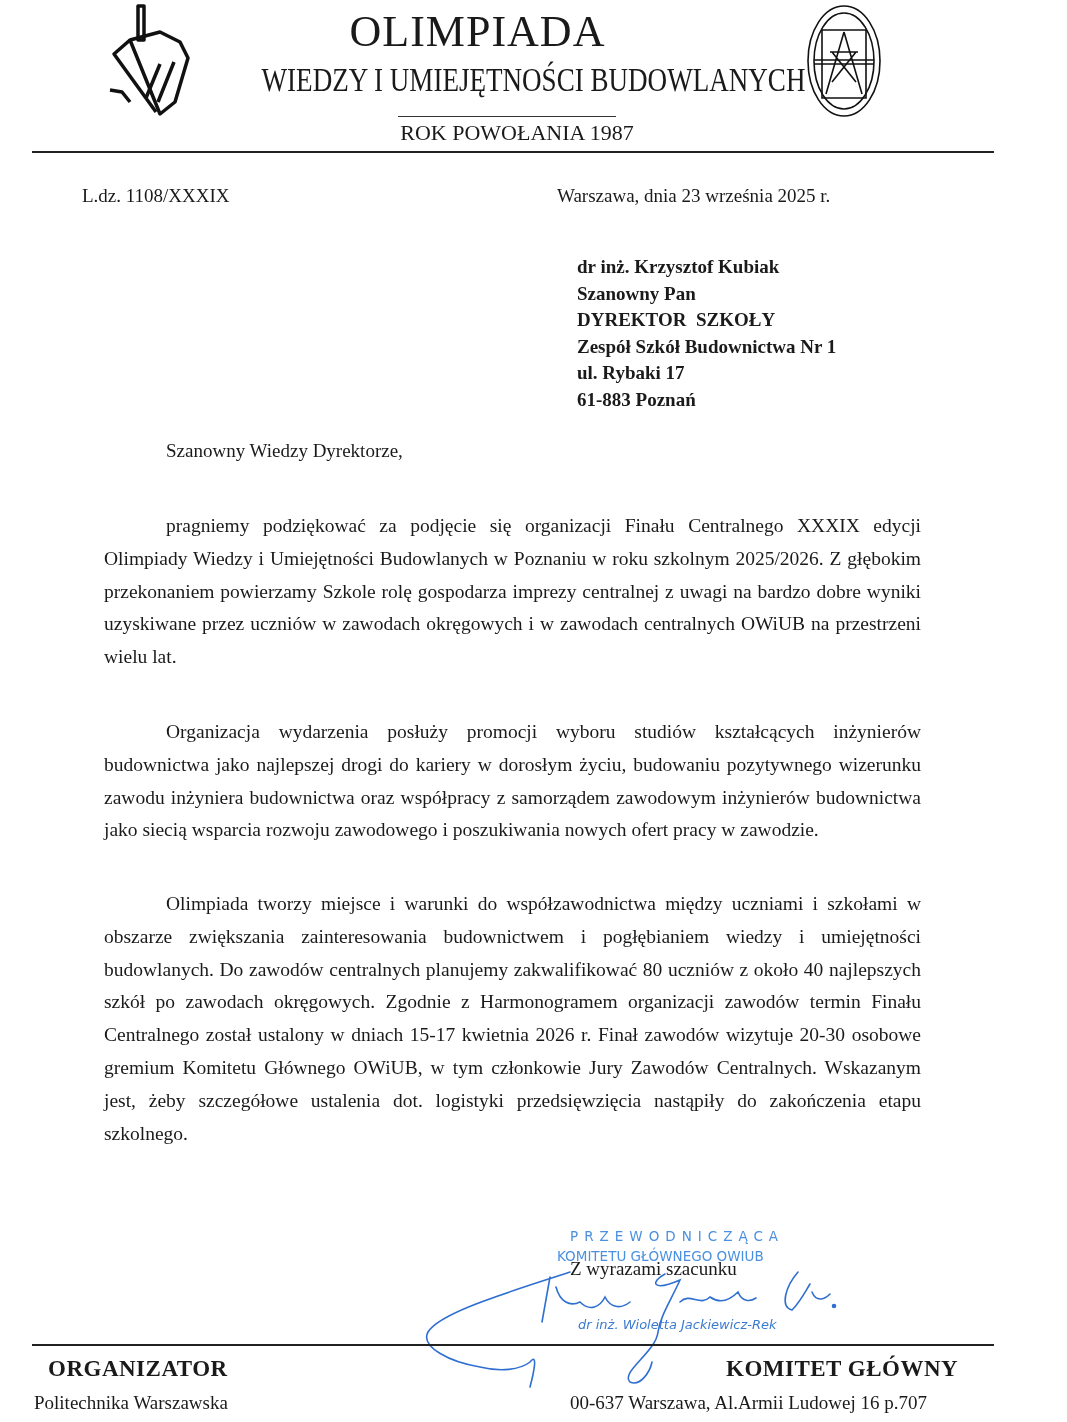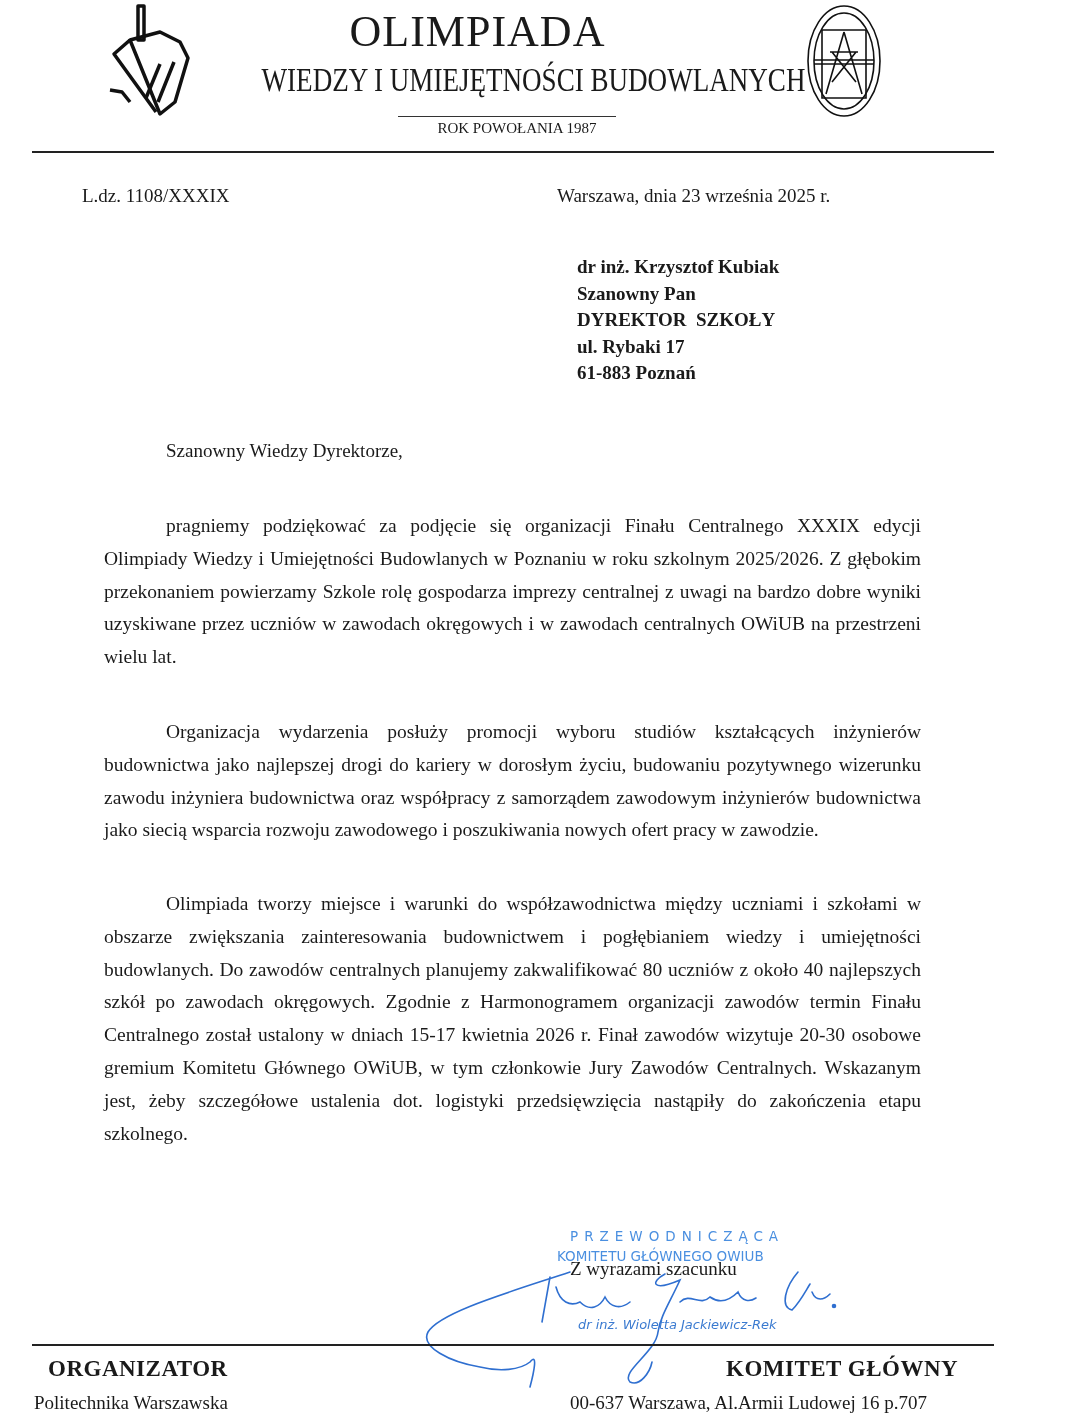--- a/index.html
+++ b/index.html
@@ -2,21 +2,21 @@
 <html><head>
 <meta charset="utf-8">
 <style>
   html, body { margin:0; padding:0; background:#ffffff; }
   body { width:1067px; height:1422px; position:relative; overflow:hidden; color:#1a1a1a;
          font-family: "Liberation Serif", "DejaVu Serif", serif; }
   .abs { position:absolute; }
   .title-main { left:0; width:955px; top:6px; text-align:center; font-size:44px; letter-spacing:1px; }
   .title-sub { left:0; width:1067px; top:62px; text-align:center; font-size:33px; transform:scaleX(0.82); }
   .head-rule-short { left:398px; top:116px; width:218px; height:1px; background:#333; }
-  .title-year { left:0; width:1034px; top:120px; text-align:center; font-size:15px; }
+  .title-year { left:0; width:1034px; top:120px; text-align:center; font-size:22px; }
   .head-rule { left:32px; top:151px; width:962px; height:2px; background:#222; }
   .ref { left:82px; top:185px; font-size:19px; }
   .date { left:557px; top:185px; font-size:19px; }
   .addr { left:577px; top:254px; font-size:19px; font-weight:bold; line-height:26.5px; }
   .salut { left:166px; top:440px; font-size:19px; }
   .body { left:104px; width:817px; font-size:19.5px; line-height:32.8px; text-align:justify; }
   .body p { margin:0; text-indent:62px; }
   .p1 { top:510px; }
   .p2 { top:716px; }
   .p3 { top:888px; }
@@ -59,20 +59,21 @@
 <div class="abs title-year">ROK POWOŁANIA 1987</div>
 <div class="abs head-rule"></div>
 
 <div class="abs ref">L.dz. 1108/XXXIX</div>
 <div class="abs date">Warszawa, dnia 23 września 2025 r.</div>
 
 <div class="abs addr">
   <div>dr inż. Krzysztof Kubiak</div>
   <div>Szanowny Pan</div>
   <div style="white-space:pre">DYREKTOR  SZKOŁY</div>
+  <div>Zespół Szkół Budownictwa Nr 1</div>
   <div>ul. Rybaki 17</div>
   <div>61-883 Poznań</div>
 </div>
 
 <div class="abs salut">Szanowny Wiedzy Dyrektorze,</div>
 
 <div class="abs body p1">
     <p>pragniemy podziękować za podjęcie się organizacji Finału Centralnego XXXIX edycji Olimpiady Wiedzy i Umiejętności Budowlanych w Poznaniu w roku szkolnym 2025/2026. Z głębokim przekonaniem powierzamy Szkole rolę gospodarza imprezy centralnej z uwagi na bardzo dobre wyniki uzyskiwane przez uczniów w zawodach okręgowych i w zawodach centralnych OWiUB na przestrzeni wielu lat.</p>
   </div>
 <div class="abs body p2">

